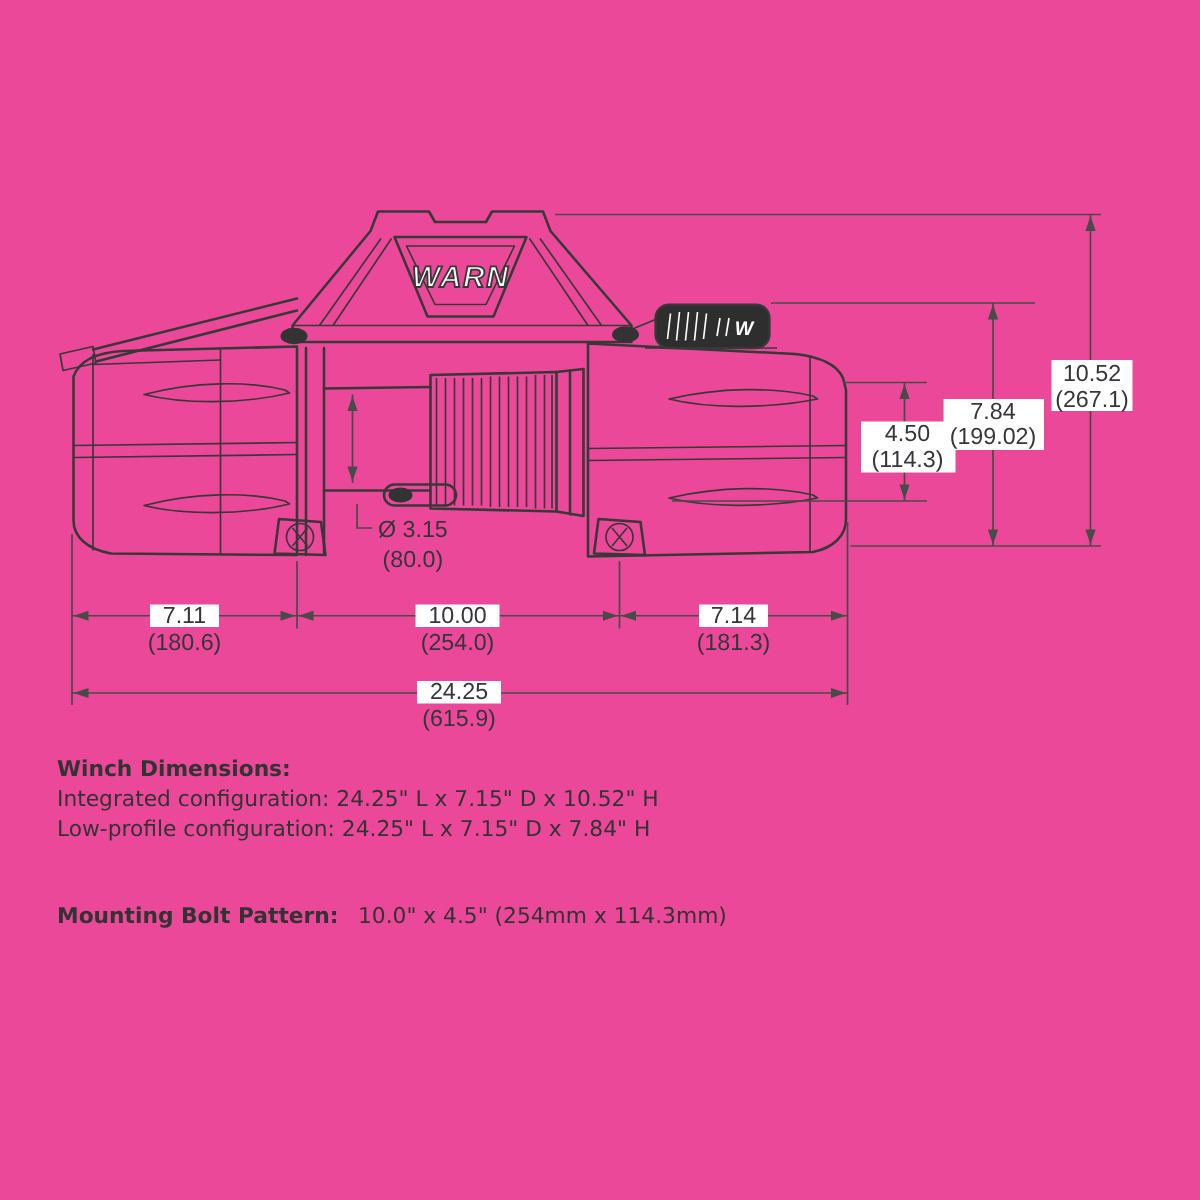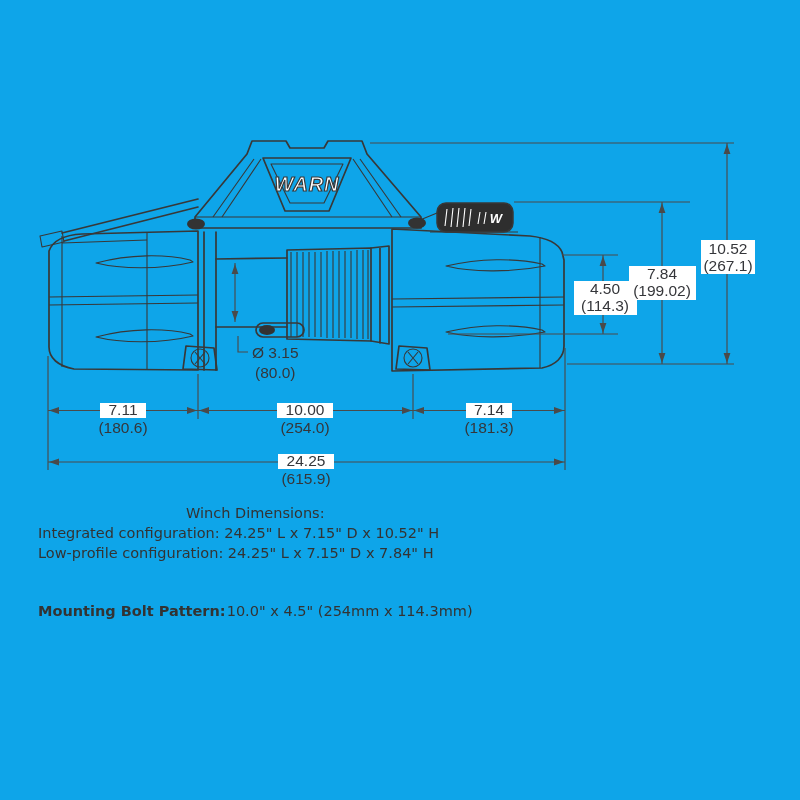--- a/index.html
+++ b/index.html
@@ -1,31 +1,31 @@
 <!DOCTYPE html>
 <html><head>
 <meta charset="utf-8">
 <style>
   html,body{margin:0;padding:0;background:#ffffff;width:800px;height:800px;overflow:hidden;}
-  .stage{position:relative;width:800px;height:800px;background:#0ea5e9;font-family:"DejaVu Sans",sans-serif;}
+  .stage{position:relative;width:800px;height:800px;background:#ec4899;font-family:"DejaVu Sans",sans-serif;}
   svg{position:absolute;left:0;top:0;}
   .body-line{stroke:#383838;stroke-width:1.7;fill:none;stroke-linejoin:round;stroke-linecap:round;}
   .body-thin{stroke:#383838;stroke-width:1.1;fill:none;stroke-linejoin:round;}
   .dark-fill{fill:#333333;stroke:none;}
   .dim-line{stroke:#4a4a4a;stroke-width:1.15;fill:none;}
   .arrow{fill:#4a4a4a;stroke:none;}
   .label-bg{fill:#ffffff;stroke:none;}
   .dim-label{font-family:"Liberation Sans",sans-serif;font-size:15.5px;fill:#35363a;}
   .mid{text-anchor:middle;}
   .warn-logo{font-family:"Liberation Sans",sans-serif;font-size:20px;font-weight:bold;letter-spacing:1px;fill:#ffffff;stroke:#383838;stroke-width:1.2;text-anchor:middle;font-style:italic;}
   .pack-logo{font-family:"Liberation Sans",sans-serif;font-size:13px;font-weight:bold;font-style:italic;fill:#ffffff;text-anchor:middle;}
   .spec{position:absolute;left:38px;top:503px;color:#333333;font-size:14.5px;line-height:20px;white-space:nowrap;}
-  .spec-heading{font-weight:normal;text-align:center;}
+  .spec-heading{font-weight:bold;}
   .mounting{margin-top:38px;}
-  .mounting .spec-heading-inline{font-weight:bold;margin-right:1px;}
+  .mounting .spec-heading-inline{font-weight:bold;margin-right:13px;}
 </style>
 </head>
 <body>
 
 <div class="stage">
 
   <svg width="800" height="500" viewBox="0 0 800 500">
 
     <g>
 

